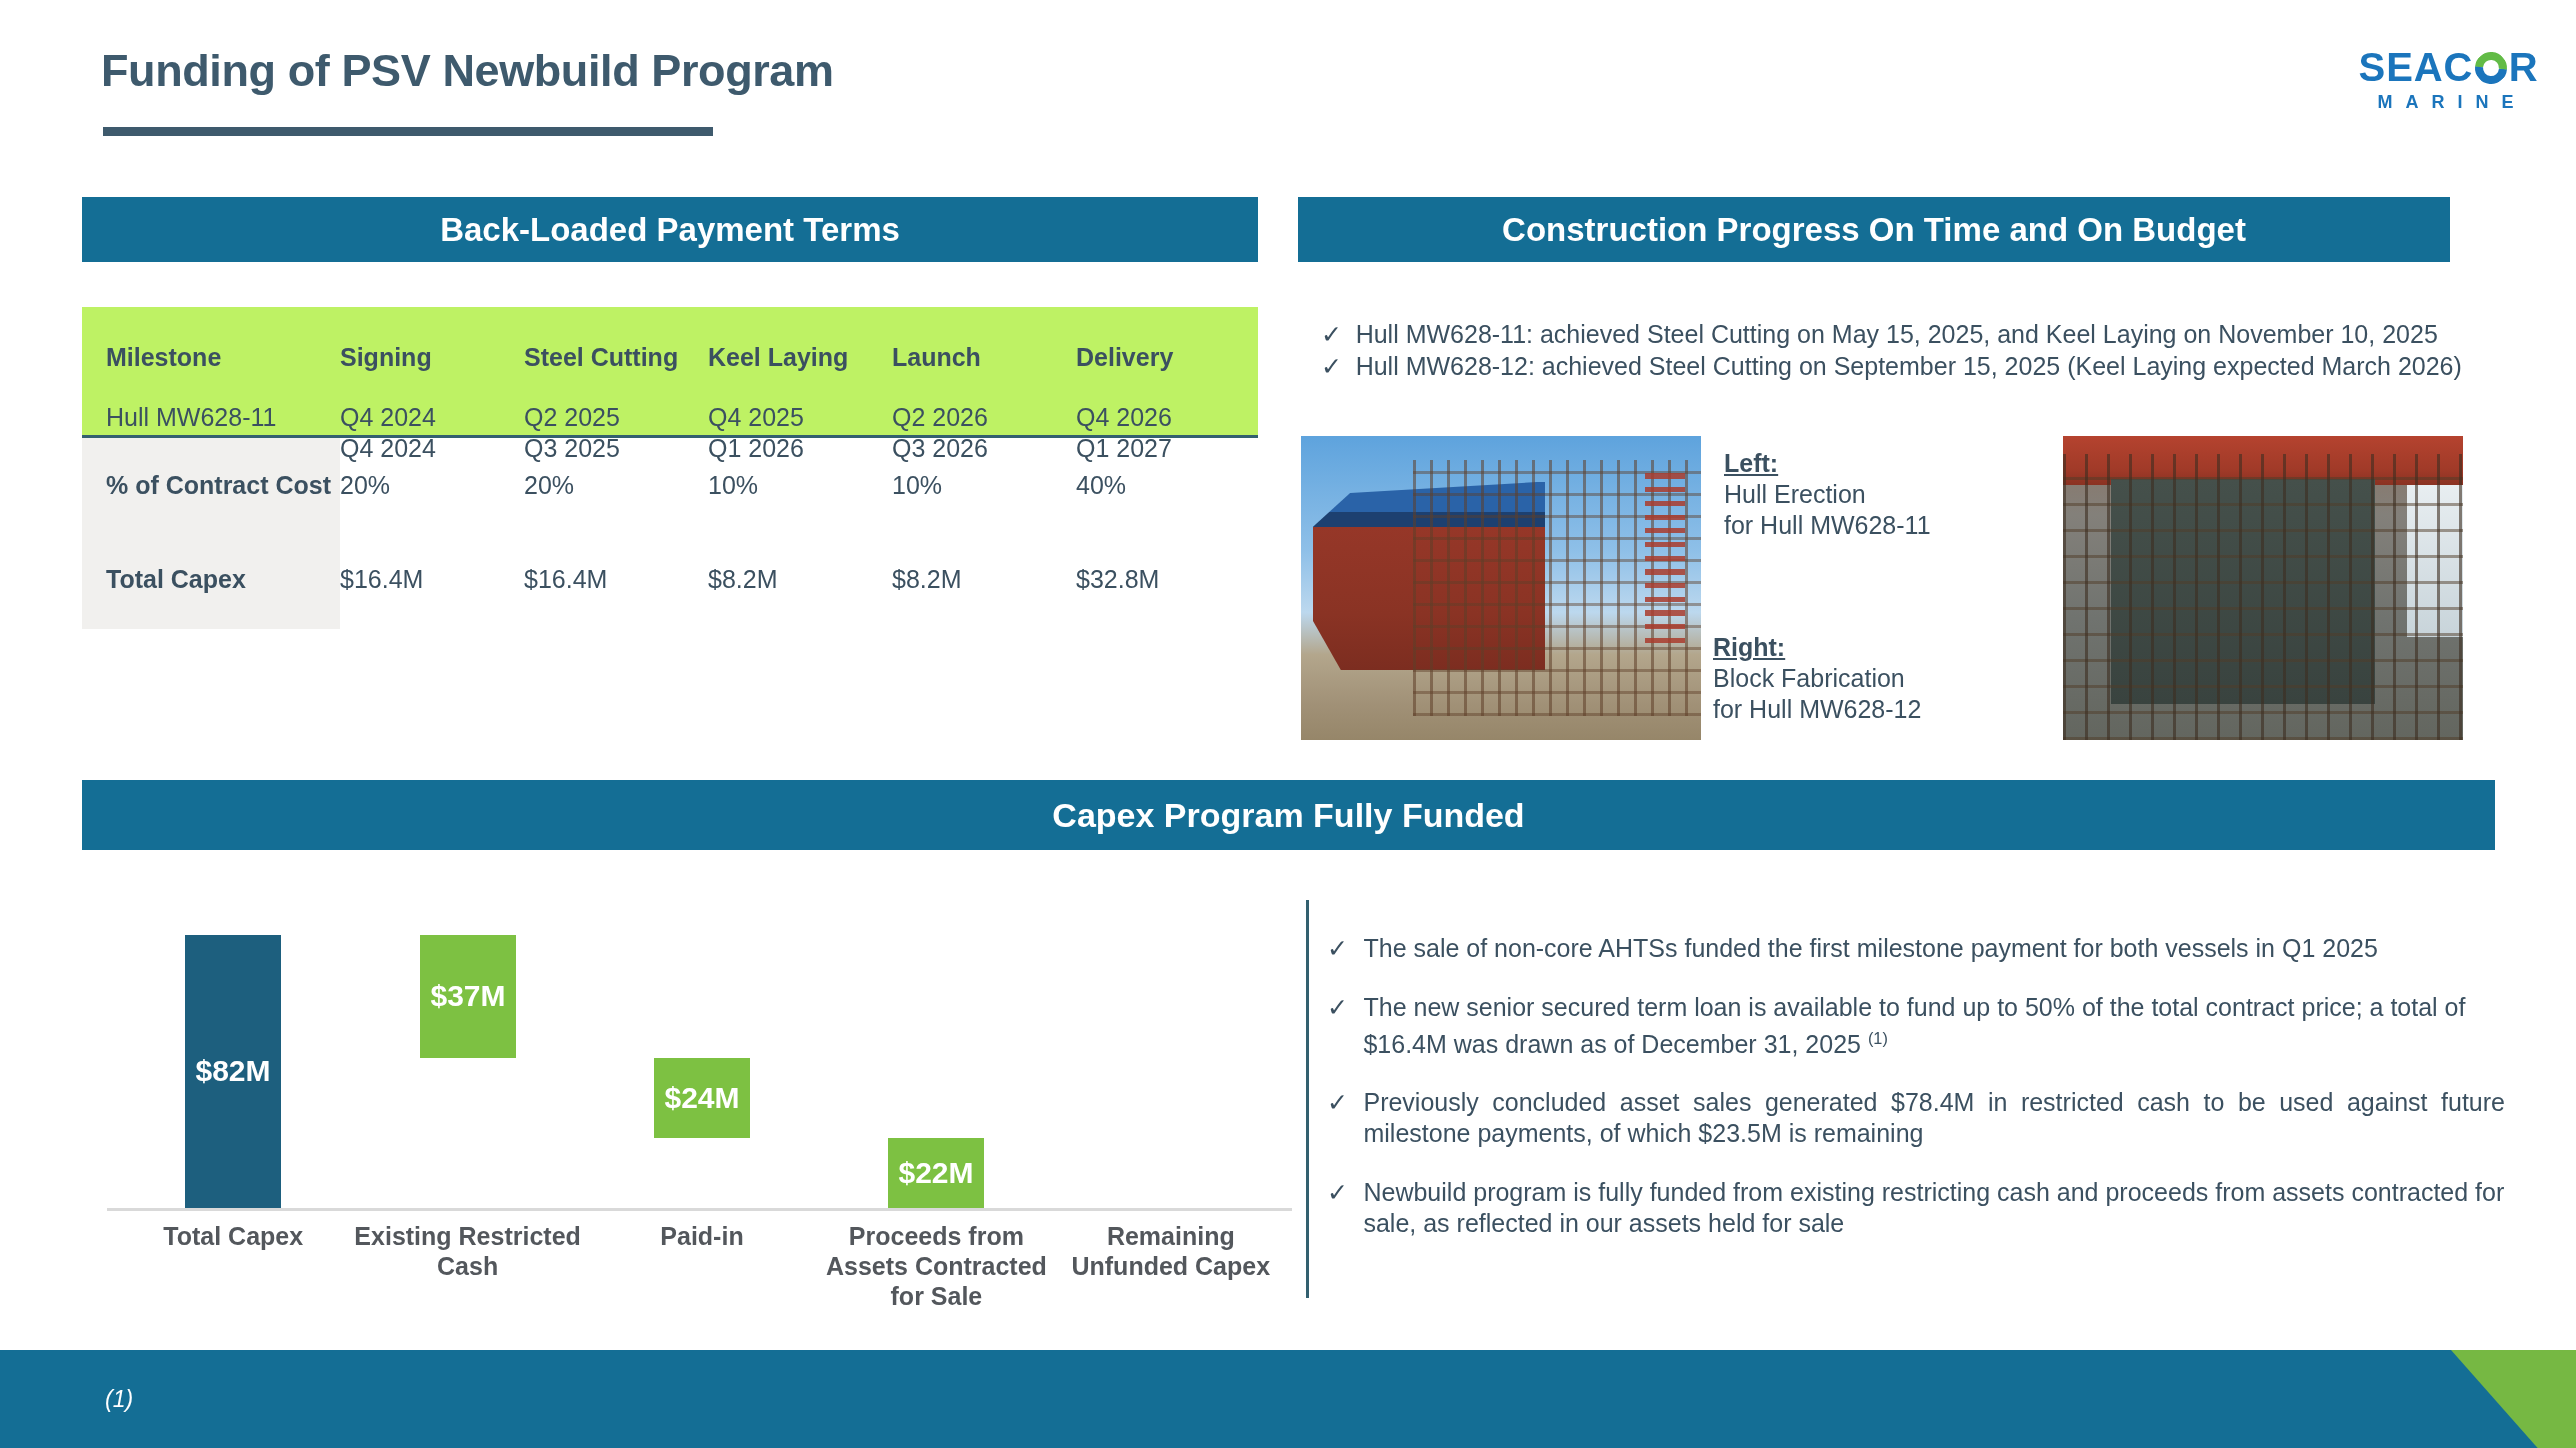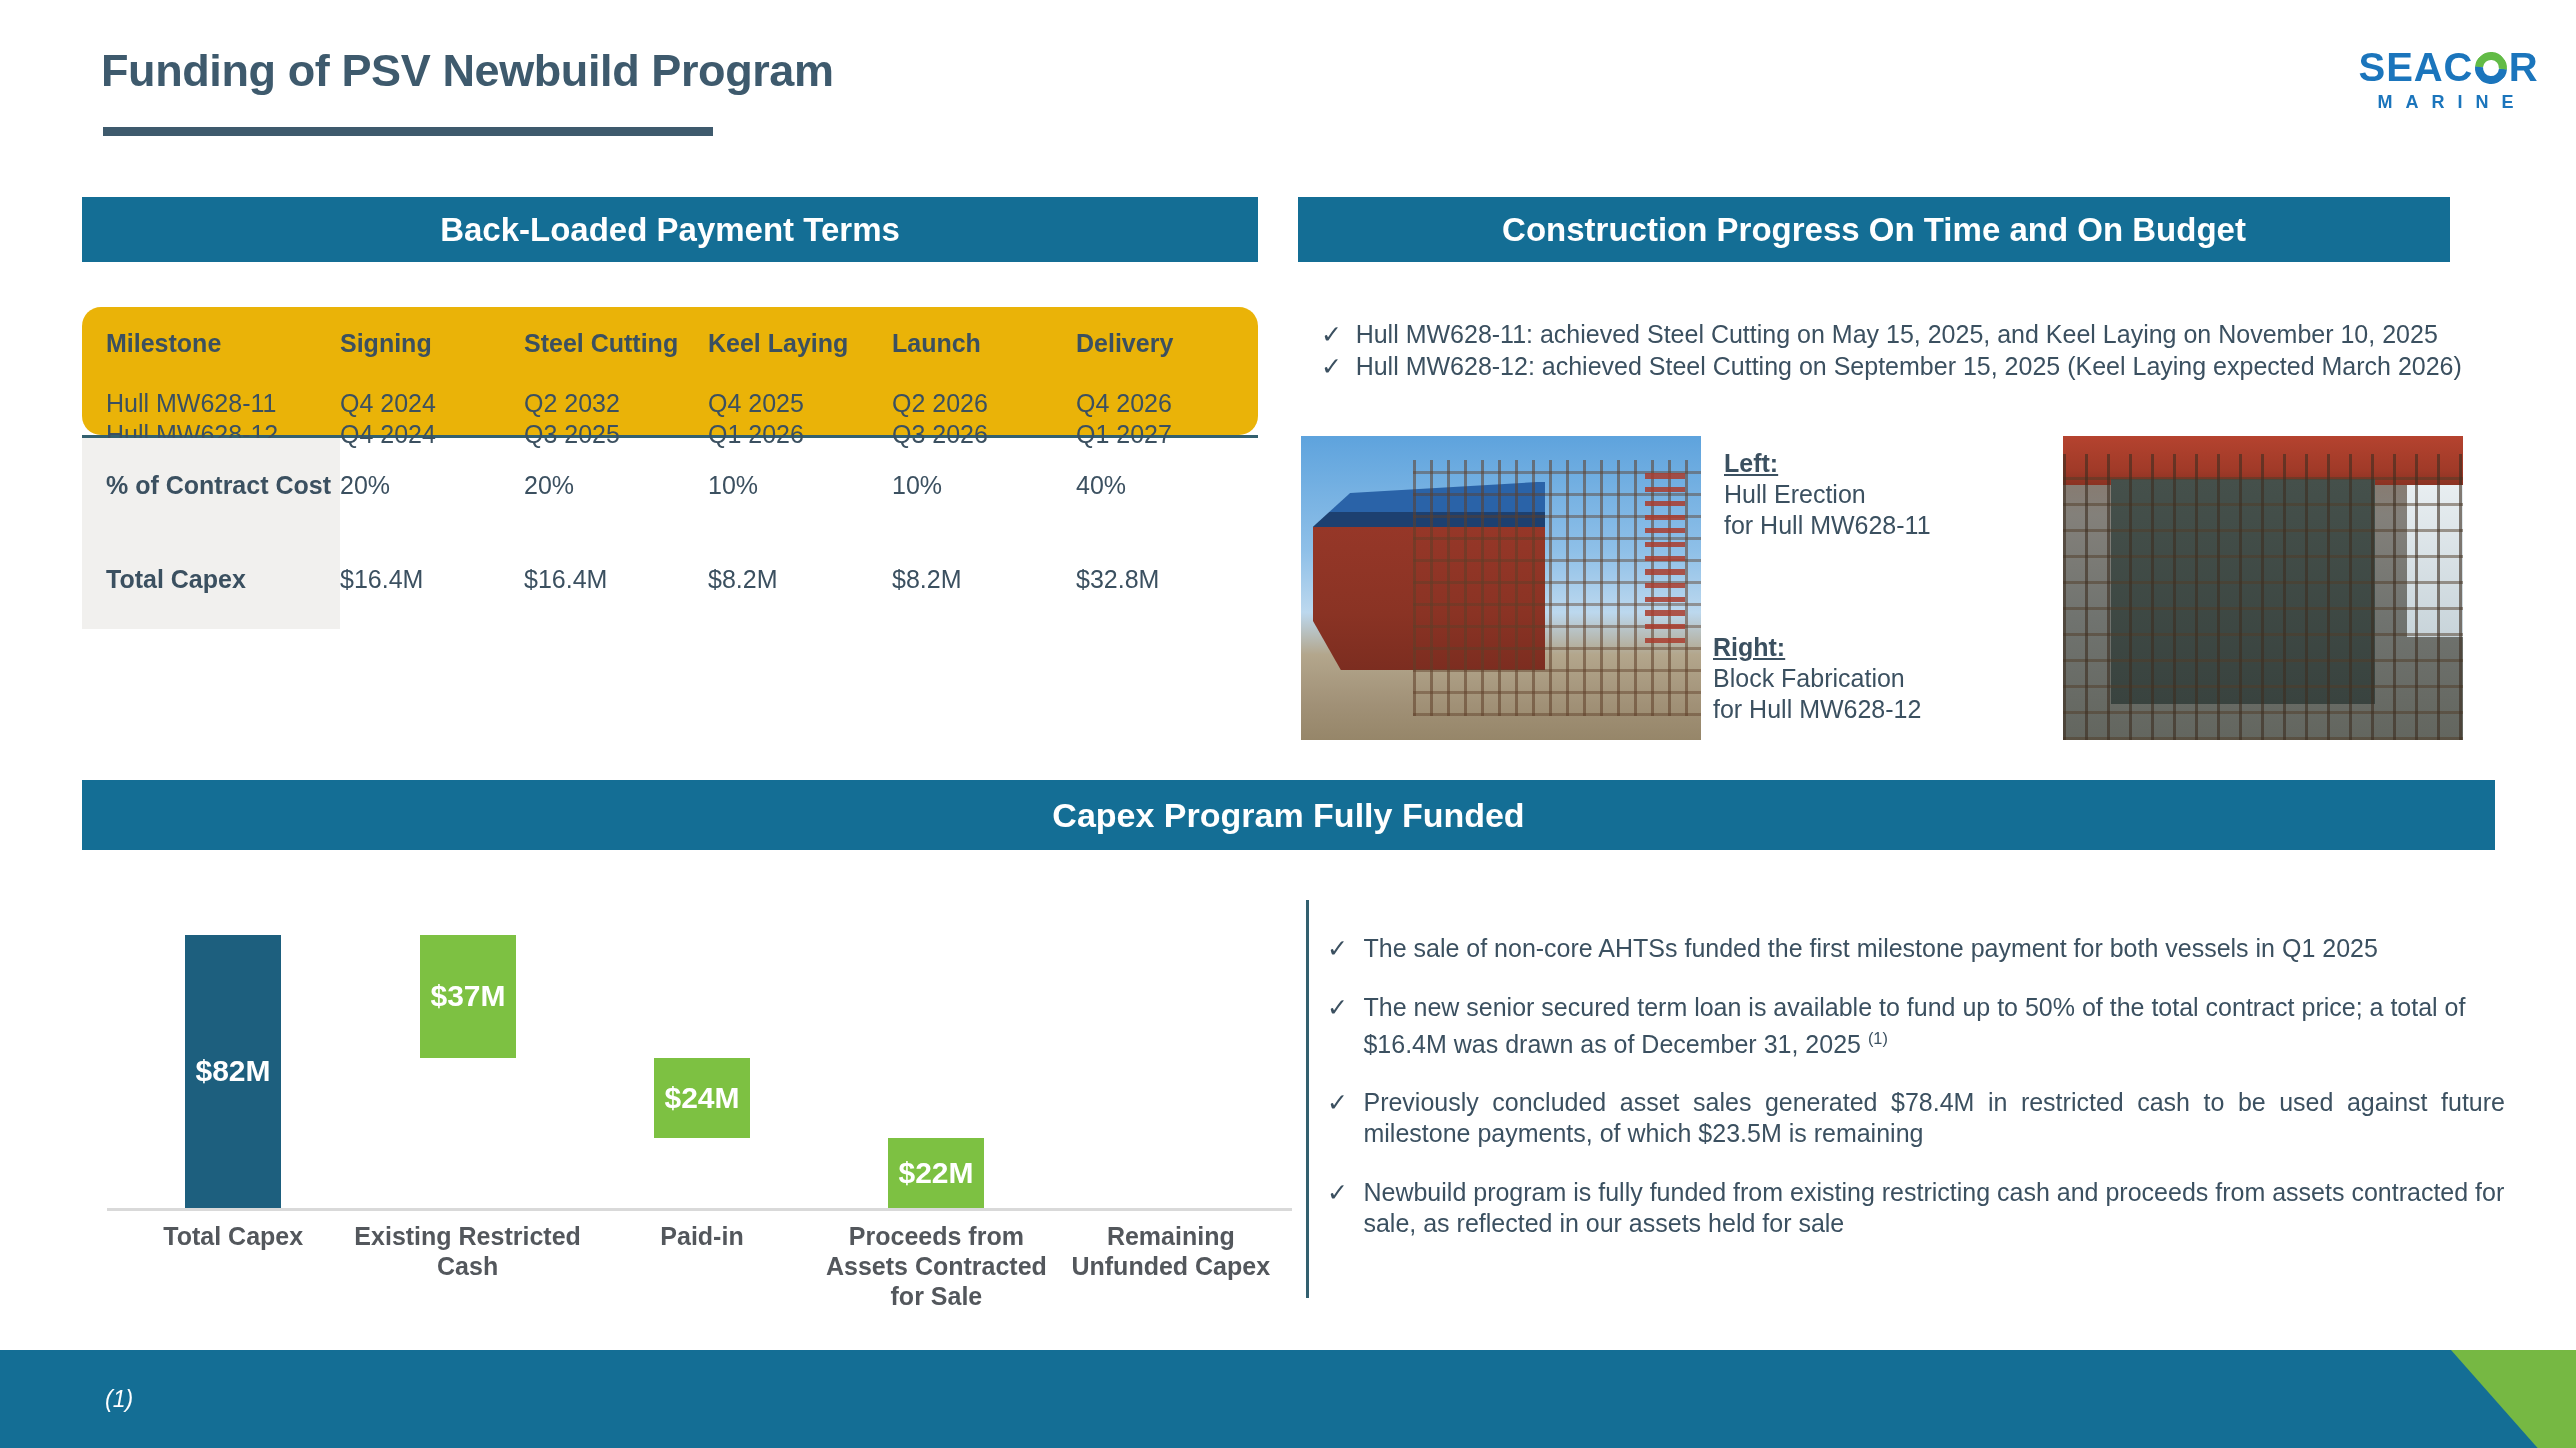--- a/index.html
+++ b/index.html
@@ -20,21 +20,21 @@
           display:flex;align-items:center;justify-content:center;}
   .banner-left{left:82px;top:197px;width:1176px;height:65px;font-size:33px;}
   .banner-right{left:1298px;top:197px;width:1152px;height:65px;font-size:33px;}
   .banner-bottom{left:82px;top:780px;width:2413px;height:70px;font-size:34px;}
 
   
   .tbl{position:absolute;left:82px;top:307px;width:1176px;font-size:25px;}
   .tbl-row{display:grid;grid-template-columns:258px repeat(5,184px);align-items:center;}
   .tbl-row .c0{padding-left:24px;text-align:left;}
   .tbl-row .c{padding-right:1.7px;}
-  .tbl-top{background:#eab308;padding:22px 0 0 0;height:128px;box-sizing:border-box;border-radius:19px;}
+  .tbl-top{background:#bef264;padding:36px 0 0 0;height:128px;box-sizing:border-box;}
   .tbl-head{font-weight:bold;margin-bottom:31px;}
   .tbl-top .tbl-row + .tbl-row{margin-top:1.7px;}
   .tbl-divider{height:3.4px;background:#33606f;}
   .tbl-bottom{position:relative;height:191px;}
   .tbl-bottom:before{content:"";position:absolute;left:0;top:0;width:258px;height:100%;background:#f1f0ee;}
   .tbl-bottom .tbl-row{position:relative;height:94px;}
   .tbl-bottom .c0{font-weight:bold;}
 
   
   .cons-bullets{position:absolute;left:1321px;top:319px;width:1194px;font-size:25px;line-height:31px;}
@@ -119,21 +119,21 @@
         <div class="c0">Milestone</div>
         <div class="c">Signing</div>
         <div class="c">Steel Cutting</div>
         <div class="c">Keel Laying</div>
         <div class="c">Launch</div>
         <div class="c">Delivery</div>
       </div>
       <div class="tbl-row">
         <div class="c0">Hull MW628-11</div>
         <div class="c">Q4 2024</div>
-        <div class="c">Q2 2032</div>
+        <div class="c">Q2 2025</div>
         <div class="c">Q4 2025</div>
         <div class="c">Q2 2026</div>
         <div class="c">Q4 2026</div>
       </div>
       <div class="tbl-row">
         <div class="c0">Hull MW628-12</div>
         <div class="c">Q4 2024</div>
         <div class="c">Q3 2025</div>
         <div class="c">Q1 2026</div>
         <div class="c">Q3 2026</div>

